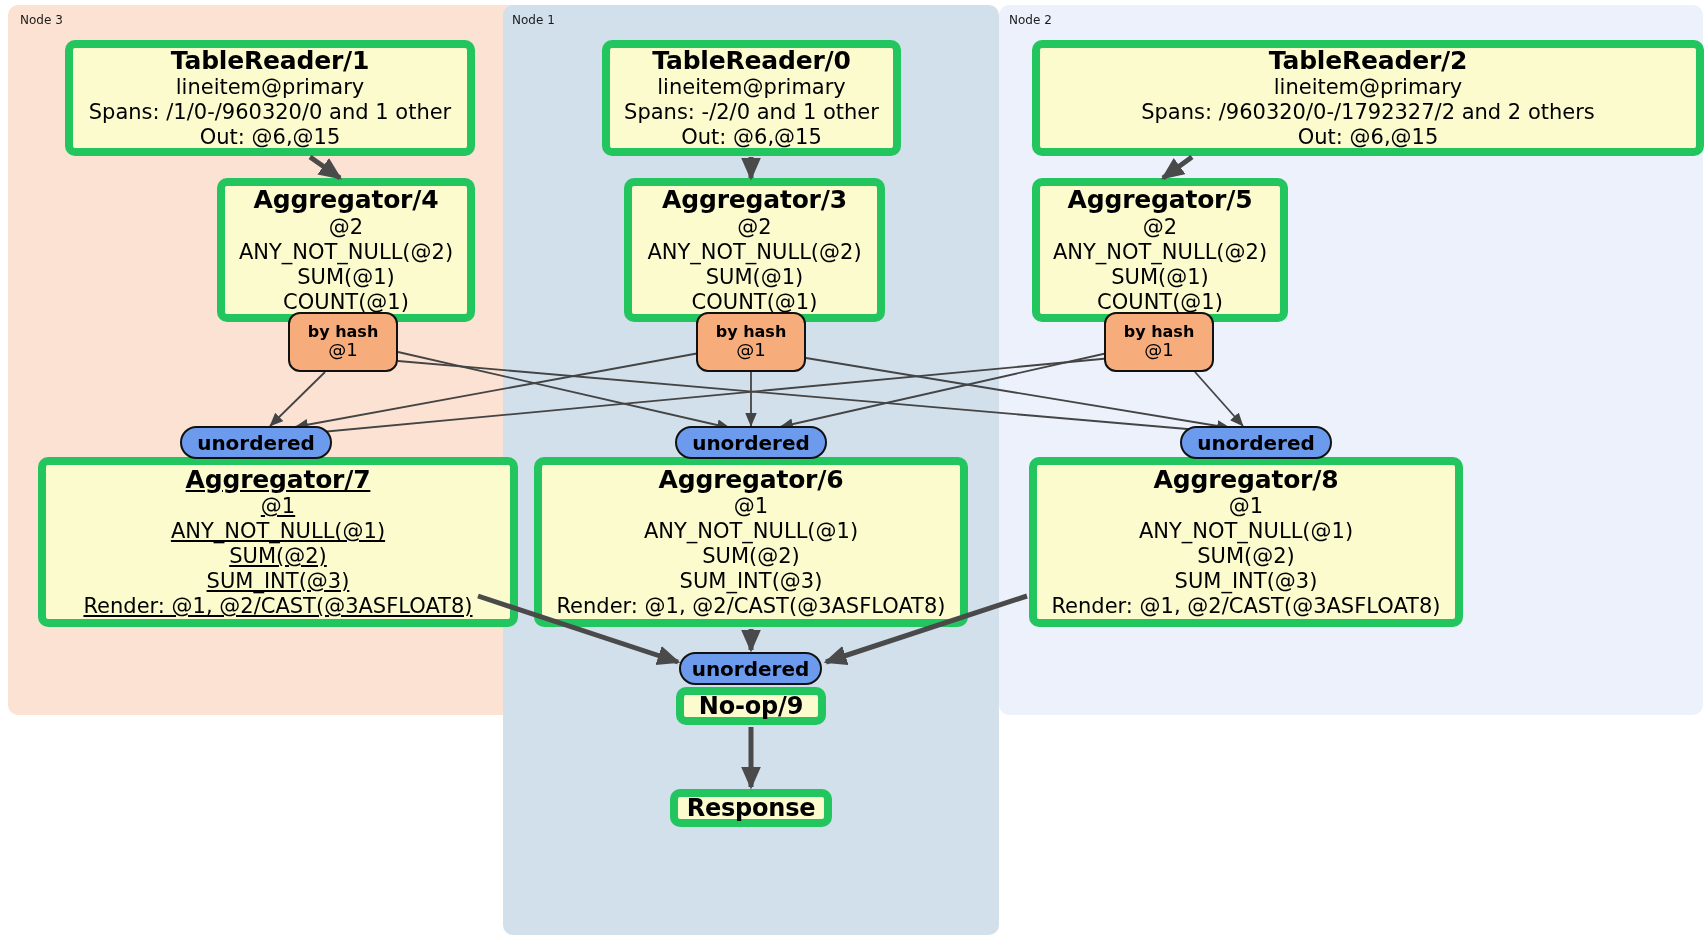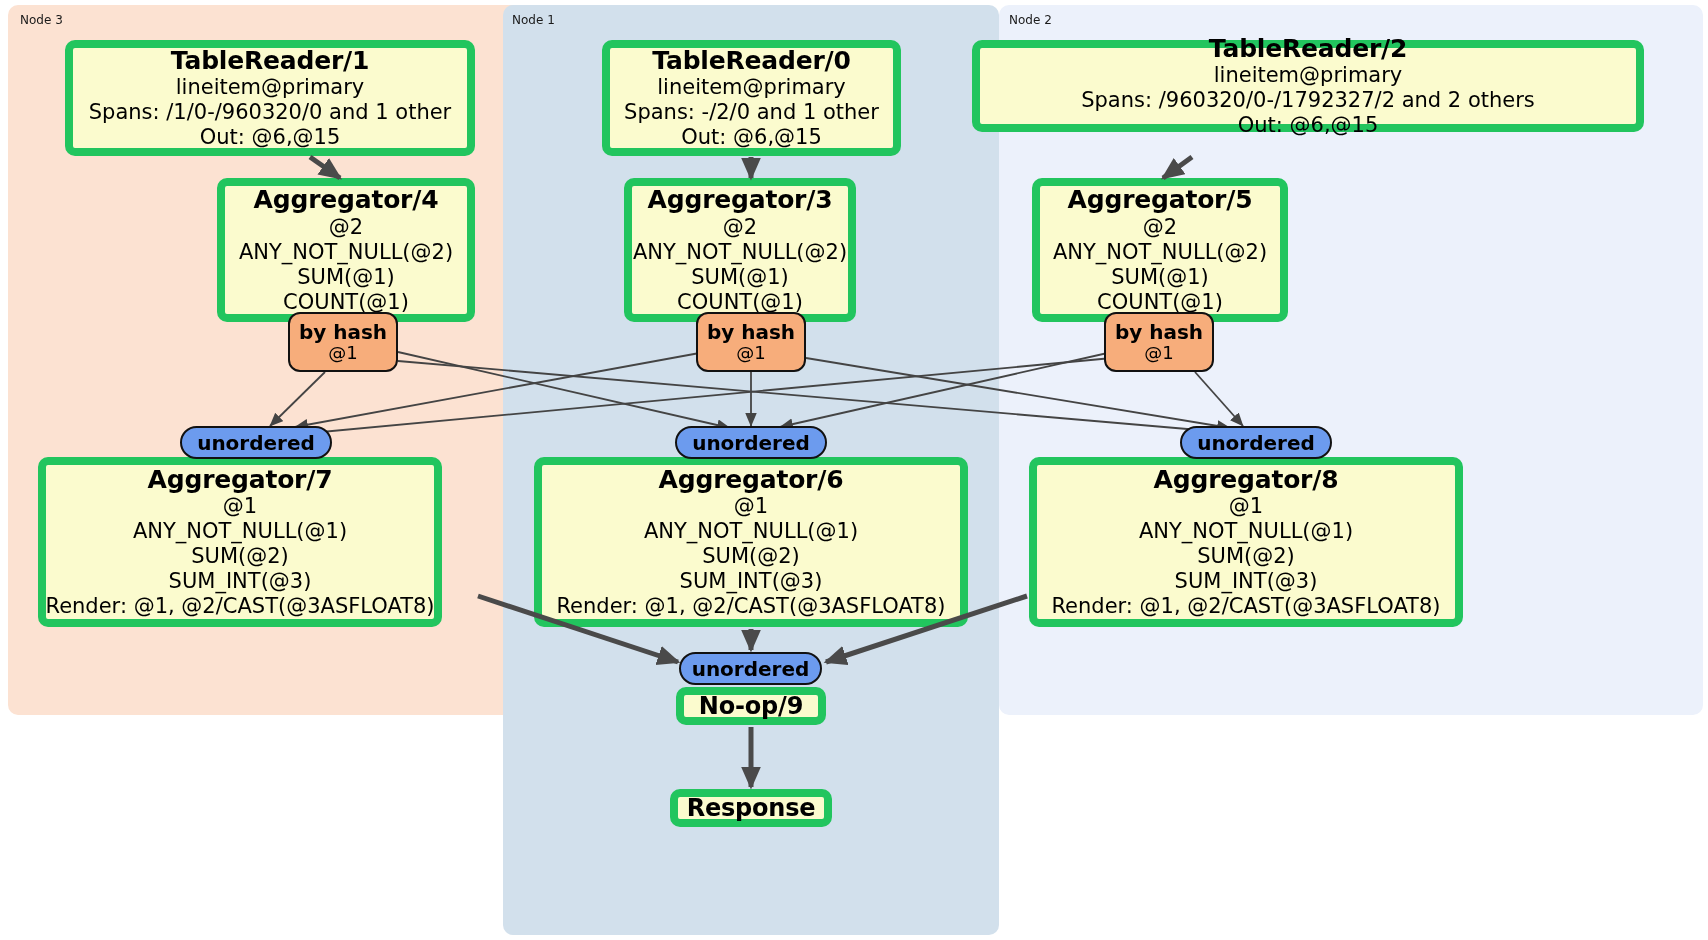--- a/index.html
+++ b/index.html
@@ -67,21 +67,21 @@
     flex-direction: column;
     justify-content: center;
     align-items: center;
     color: #000000;
     z-index: 6;
   }
   .pill.hash {
     background: #F7AD7B;
     border-radius: 12px;
   }
-  .pill.hash .lbl { font-weight: bold; font-size: 20px; line-height: 1.1; }
+  .pill.hash .lbl { font-weight: bold; font-size: 16px; line-height: 1.1; }
   .pill.hash .sub { font-size: 18px; line-height: 1.15; }
   .pill.unord {
     background: #6C9BEE;
     border-radius: 999px;
   }
   .pill.unord .lbl { font-weight: bold; font-size: 20px; line-height: 1; }
 
   
   #edges-back, #edges-front {
     position: absolute; left: 0; top: 0;
@@ -151,37 +151,37 @@
 
   <div class="pill hash" style="left:288px; top:312px; width:110px; height:60px;">
     <div class="lbl">by hash</div>
     <div class="sub">@1</div>
   </div>
 
   <div class="pill unord" style="left:180px; top:426px; width:152px; height:33px;">
     <div class="lbl">unordered</div>
   </div>
 
-  <div class="proc" style="left:38px; top:457px; width:404px; height:170px;">
+  <div class="proc" style="left:38px; top:457px; width:480px; height:170px;text-decoration:underline;">
     <div class="ttl">Aggregator/7</div>
     <div class="det">@1</div>
     <div class="det">ANY_NOT_NULL(@1)</div>
     <div class="det">SUM(@2)</div>
     <div class="det">SUM_INT(@3)</div>
     <div class="det">Render: @1, @2/CAST(@3ASFLOAT8)</div>
   </div>
 
   <div class="proc" style="left:602px; top:40px; width:299px; height:116px;">
     <div class="ttl">TableReader/0</div>
     <div class="det">lineitem@primary</div>
     <div class="det">Spans: -/2/0 and 1 other</div>
     <div class="det">Out: @6,@15</div>
   </div>
 
-  <div class="proc" style="left:624px; top:178px; width:232px; height:144px;">
+  <div class="proc" style="left:624px; top:178px; width:261px; height:144px;">
     <div class="ttl">Aggregator/3</div>
     <div class="det">@2</div>
     <div class="det">ANY_NOT_NULL(@2)</div>
     <div class="det">SUM(@1)</div>
     <div class="det">COUNT(@1)</div>
   </div>
 
   <div class="pill hash" style="left:696px; top:312px; width:110px; height:60px;">
     <div class="lbl">by hash</div>
     <div class="sub">@1</div>
@@ -205,21 +205,21 @@
   </div>
 
   <div class="proc compact" style="left:676px; top:687px; width:150px; height:38px;">
     <div class="ttl">No-op/9</div>
   </div>
 
   <div class="proc compact" style="left:670px; top:789px; width:162px; height:38px;">
     <div class="ttl">Response</div>
   </div>
 
-  <div class="proc" style="left:972px; top:40px; width:672px; height:92px;">
+  <div class="proc" style="left:1032px; top:40px; width:672px; height:116px;">
     <div class="ttl">TableReader/2</div>
     <div class="det">lineitem@primary</div>
     <div class="det">Spans: /960320/0-/1792327/2 and 2 others</div>
     <div class="det">Out: @6,@15</div>
   </div>
 
   <div class="proc" style="left:1032px; top:178px; width:256px; height:144px;">
     <div class="ttl">Aggregator/5</div>
     <div class="det">@2</div>
     <div class="det">ANY_NOT_NULL(@2)</div>

